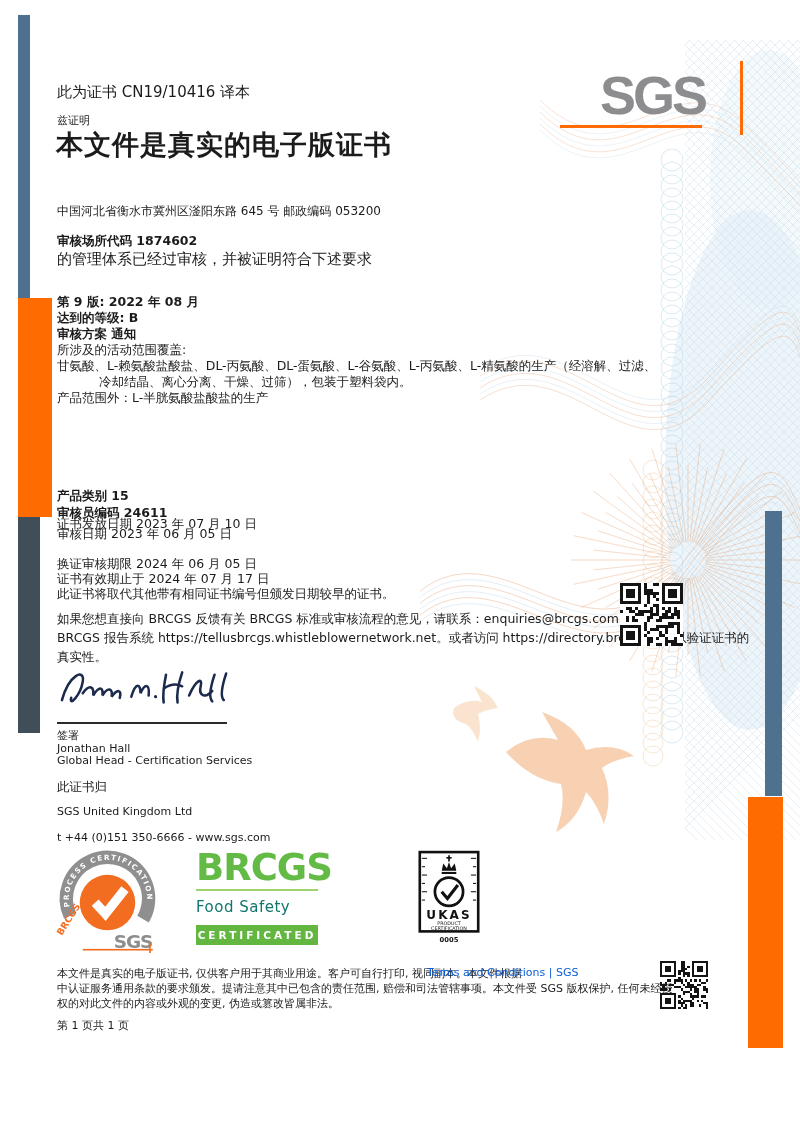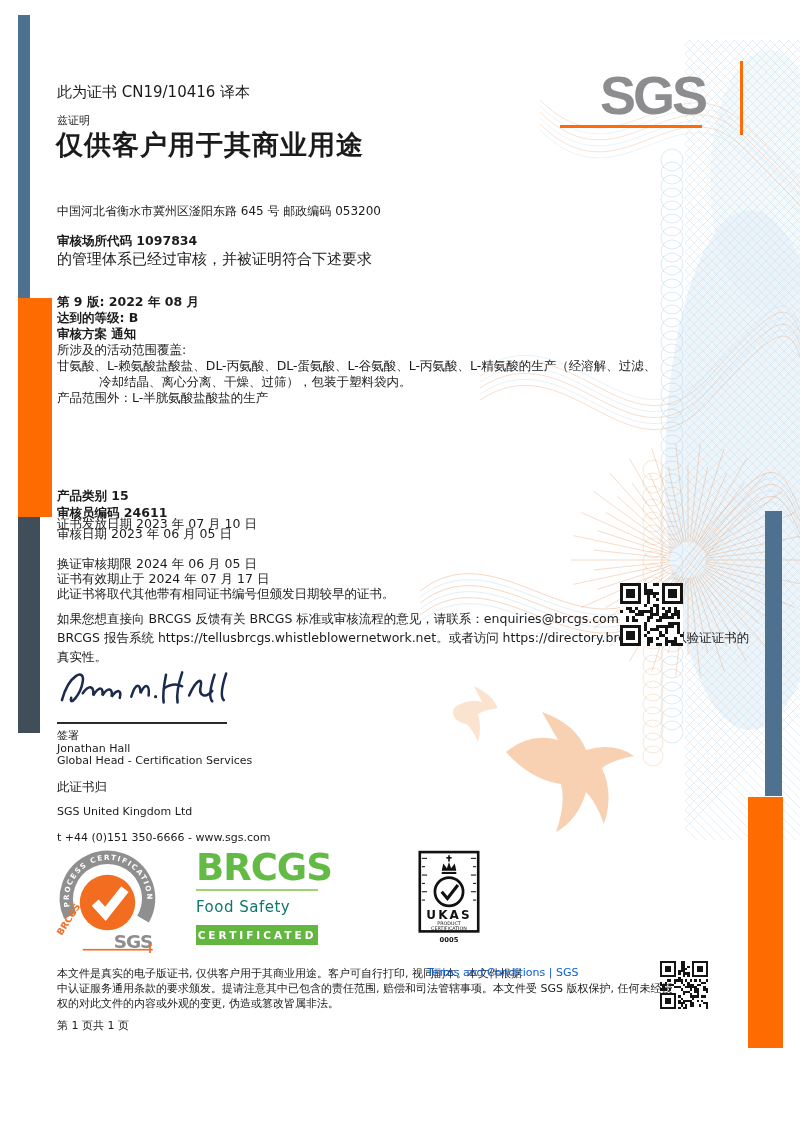--- a/index.html
+++ b/index.html
@@ -400,24 +400,24 @@
   <div class="bar" style="left:748px;top:797px;width:35px;height:251px;background:#FE6B00;"></div>
 
   <div class="abs z2" style="left:600px;top:68px;">
     <div class="sgs-word">SGS</div>
     <div class="sgs-hline"></div>
     <div class="sgs-vline"></div>
   </div>
 
   <div class="abs z2 translation-note" style="left:57px;top:83px;">此为证书 CN19/10416 译本</div>
   <div class="abs z2 certify" style="left:57px;top:113px;">兹证明</div>
-  <div class="abs z2 company" style="left:56px;top:127px;">仅供客户用于其商业用途</div>
+  <div class="abs z2 company" style="left:56px;top:127px;">本文件是真实的电子版证书</div>
   <div class="abs z2 addr" style="left:57px;top:203px;">中国河北省衡水市冀州区滏阳东路 645 号 邮政编码 053200</div>
 
-  <div class="abs z2 txt b" style="left:57px;top:233px;">审核场所代码 1097834</div>
+  <div class="abs z2 txt b" style="left:57px;top:233px;">审核场所代码 1874602</div>
   <div class="abs z2" style="left:57px;top:250px;font-size:15px;white-space:nowrap;">的管理体系已经过审核，并被证明符合下述要求</div>
   <div class="abs z2 txt b" style="left:57px;top:294px;">第 9 版: 2022 年 08 月</div>
   <div class="abs z2 txt b" style="left:57px;top:310px;">达到的等级: B</div>
   <div class="abs z2 txt b" style="left:57px;top:326px;">审核方案 通知</div>
 
   <div class="abs z2 txt" style="left:57px;top:342px;">所涉及的活动范围覆盖:</div>
   <div class="abs z2 txt" style="left:57px;top:358px;">甘氨酸、L-赖氨酸盐酸盐、DL-丙氨酸、DL-蛋氨酸、L-谷氨酸、L-丙氨酸、L-精氨酸的生产（经溶解、过滤、</div>
   <div class="abs z2 txt" style="left:57px;top:374px;margin-left:42px;">冷却结晶、离心分离、干燥、过筛），包装于塑料袋内。</div>
   <div class="abs z2 txt" style="left:57px;top:390px;">产品范围外：L-半胱氨酸盐酸盐的生产</div>
 

